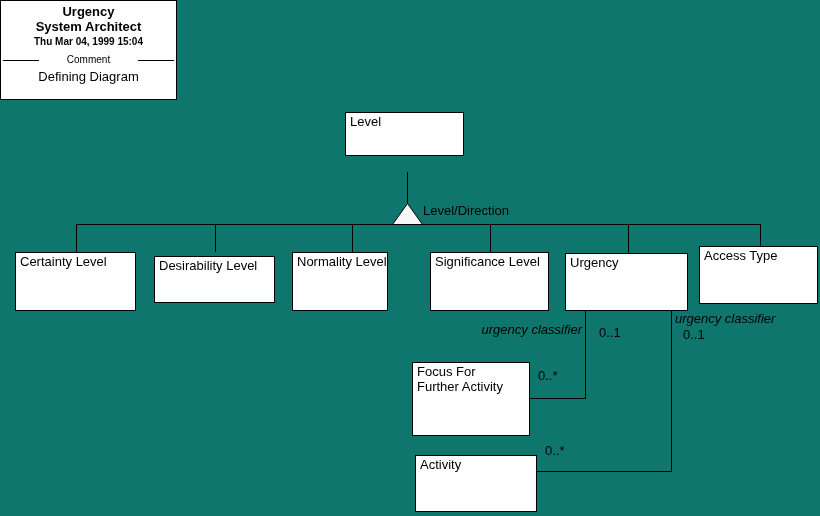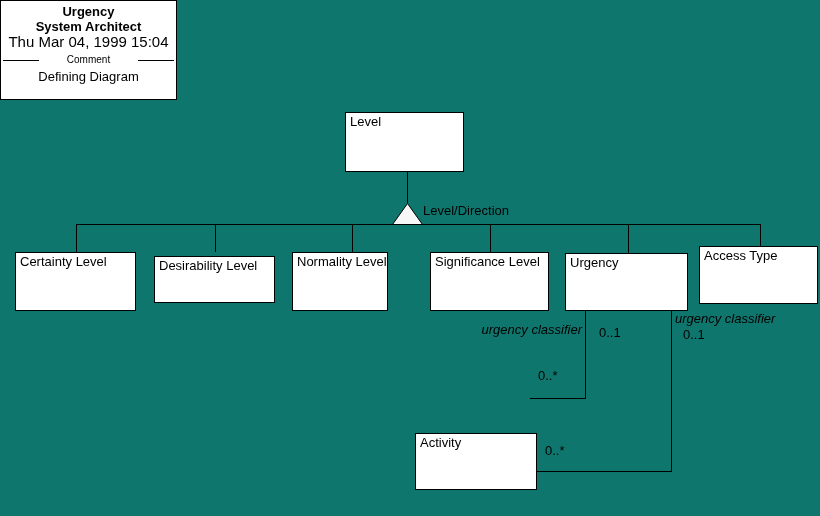--- a/index.html
+++ b/index.html
@@ -76,22 +76,22 @@
     font-weight: bold;
     line-height: 15px;
     margin-top: 3px;
   }
   #title-block .t-role {
     font-size: 13px;
     font-weight: bold;
     line-height: 15px;
   }
   #title-block .t-date {
-    font-size: 15px;
-    font-weight: normal;
+    font-size: 10px;
+    font-weight: bold;
     line-height: 15px;
   }
   #title-block .t-sep {
     position: relative;
     height: 16px;
     margin-top: 3px;
   }
   #title-block .t-sep .rule-l,
   #title-block .t-sep .rule-r {
     position: absolute;
@@ -134,21 +134,21 @@
     <div class="t-role">System Architect</div>
     <div class="t-date">Thu Mar 04, 1999  15:04</div>
     <div class="t-sep">
       <span class="rule-l"></span>
       <span class="cap">Comment</span>
       <span class="rule-r"></span>
     </div>
     <div class="t-sub">Defining Diagram</div>
   </div>
 
-  <div class="box" style="left:345px; top:112px; width:119px; height:60px;">
+  <div class="box" style="left:345px; top:112px; width:119px; height:44px;">
     <span class="box-label">Level</span>
   </div>
 
   <div class="vline" style="left:407px; top:172px; height:31px;"></div>
 
   <div id="gen-triangle">
     <svg width="31" height="22" viewBox="0 0 31 22">
       <polygon points="15.5,0.5 30.5,21.5 0.5,21.5" fill="#f7f7f7" stroke="#000000" stroke-width="1"></polygon>
     </svg>
   </div>
@@ -188,25 +188,29 @@
     <span class="box-label">Access Type</span>
   </div>
 
   <div class="vline" style="left:585px; top:311px; height:87px;"></div>
   <div class="hline" style="left:530px; top:398px; width:56px;"></div>
 
   <div class="edge-label italic right" style="left:432px; top:322px; width:150px;">urgency classifier</div>
   <div class="edge-label" style="left:599px; top:325px;">0..1</div>
   <div class="edge-label" style="left:538px; top:368px;">0..*</div>
 
+  <div class="box" style="left:412px; top:362px; width:118px; height:74px;">
+    <span class="box-label">Focus For
+Further Activity</span>
+  </div>
 
   <div class="vline" style="left:671px; top:311px; height:161px;"></div>
   <div class="hline" style="left:537px; top:471px; width:135px;"></div>
 
   <div class="edge-label italic" style="left:675px; top:311px;">urgency classifier</div>
   <div class="edge-label" style="left:683px; top:327px;">0..1</div>
   <div class="edge-label" style="left:545px; top:443px;">0..*</div>
 
-  <div class="box" style="left:415px; top:433px; width:122px; height:57px;">
+  <div class="box" style="left:415px; top:455px; width:122px; height:57px;">
     <span class="box-label">Activity</span>
   </div>
 
 </div>
 
 </body></html>

